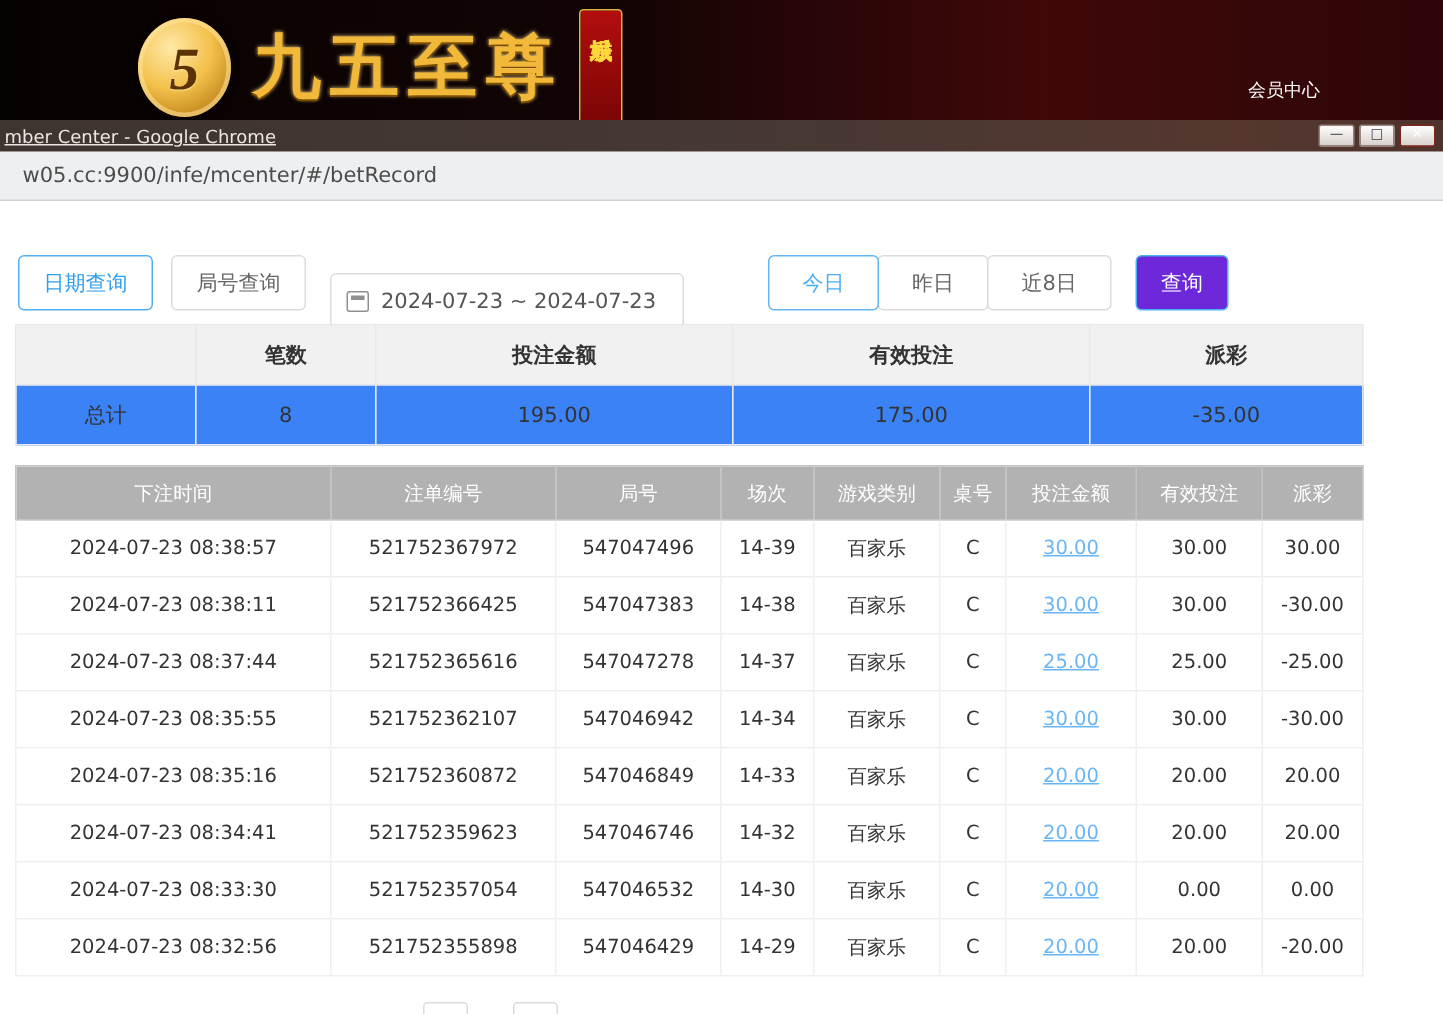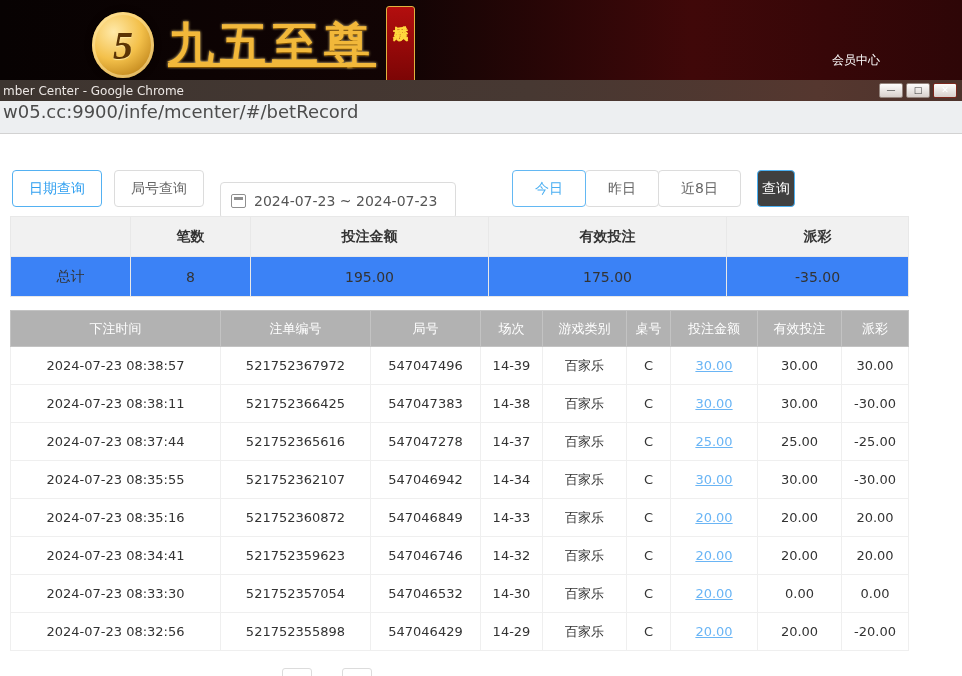--- a/index.html
+++ b/index.html
@@ -18,63 +18,62 @@
     background:radial-gradient(circle at 35% 30%,#ffe9a8,#f3c04a 45%,#b97d14 85%,#8a5a08);
     box-shadow:inset 0 0 0 3px rgba(255,230,160,.55), 0 0 6px rgba(0,0,0,.6);
     display:flex; align-items:center; justify-content:center;
   }
   .logo-coin span { font-family:"Liberation Serif","DejaVu Serif",serif; font-style:italic; font-weight:bold;
     font-size:40px; color:#5c3404; text-shadow:0 1px 1px #ffe9a0; }
   .logo-text {
     margin-left:14px; font-family:"Liberation Serif","DejaVu Serif",serif;
     font-weight:bold; font-size:46px; letter-spacing:6px; color:#f2b83a;
     text-shadow:0 1px 0 #7c4e00, 0 0 3px #ffdf8a;
-    text-decoration:underline;
   }
   .logo-badge {
     margin-left:10px; writing-mode:vertical-rl; text-orientation:upright;
     background:linear-gradient(#b30e0e,#7a0505); border:1px solid #e0b23f; border-radius:3px;
     color:#ffd83d; font-size:15px; font-weight:bold; padding:7px 4px; line-height:1.25; height:78px;
   }
   .top-nav { position:absolute; right:82px; top:52px; display:flex; align-items:center; gap:24px;
     color:#fff; font-size:12px; white-space:nowrap;flex-direction:column; }
   .top-nav .sep { color:#d8c9c9; font-size:11px; }
   .top-nav a { color:#fff; text-decoration:none; }
 
   
   .chrome-window { position:absolute; top:80px; left:0; width:962px; height:596px; }
   .titlebar {
     height:21px; display:flex; align-items:center;
     background:linear-gradient(90deg,#3d3530,#473832 55%,#55372f 85%,#4e332c);
-    color:#ece7e4; font-size:12px; padding-left:3px; position:relative;
+    color:#ece7e4; font-size:12px; padding-left:3px; position:relative;text-decoration:underline;
   }
   .win-btns { position:absolute; right:5px; top:3px; display:flex; gap:3px; }
   .win-btn {
     width:24px; height:15px; border:1px solid #93837c; border-radius:2px;
     background:linear-gradient(#fefdfc,#d8d0cc);
     display:flex; align-items:center; justify-content:center;
     font-size:9px; line-height:1; color:#3a3a3a; cursor:default;
   }
   .win-btn.close { background:linear-gradient(#e5National 0,#e98073,#b23a2b); border-color:#7c271d; color:#fff; }
   .urlbar {
     height:33px; background:#edeff1; border-bottom:1px solid #d2d2d2;
-    display:flex; align-items:flex-start; font-size:18px; color:#4c4c4c; padding-left:3px;
+    display:flex; align-items:center; font-size:14px; color:#4c4c4c; padding-left:15px;
   }
 
   
   .content { position:absolute; top:134px; left:0; width:962px; height:542px; background:#fff; }
 
   .filter-row { position:absolute; top:24px; left:12px; display:flex; align-items:center;border-radius:17px; }
   .btn {
     height:37px; border-radius:4px; background:#fff; border:1px solid #dcdcdc;
     color:#666; font-size:14px; display:flex; align-items:center; justify-content:center;
     cursor:pointer; padding:0 16px;
   }
   .btn.blue-outline { border-color:#53b1f2; color:#2f9ff0; }
-  .btn.solid { background:#404040; border-color:#4cb1f3; color:#fff; padding:0 4px;font-family:Liberation Mono, monospace; }
+  .btn.solid { background:#6d28d9; border-color:#4cb1f3; color:#fff; padding:0 16px;font-family:Liberation Mono, monospace; }
   .gap12 { margin-left:12px; } .gap16 { margin-left:16px; }
   .date-box {
     margin-left:16px; width:236px; height:37px; border:1px solid #dcdcdc; border-radius:4px;
     display:flex; align-items:center; padding:0 10px; color:#555; font-size:14px; background:#fff;margin-top:24px;
   }
   .cal-icon { width:15px; height:14px; border:1px solid #8f8f8f; border-radius:2px; position:relative; margin-right:8px; flex:0 0 auto; }
   .cal-icon:before { content:""; position:absolute; top:2px; left:2px; right:2px; height:3px; background:#8f8f8f; }
   .seg { margin-left:16px; display:flex;padding-left:40px; }
   .seg .btn { border-radius:4px; margin-left:-1px; padding:0 22px; }
   .seg .btn:first-child { margin-left:0; }

